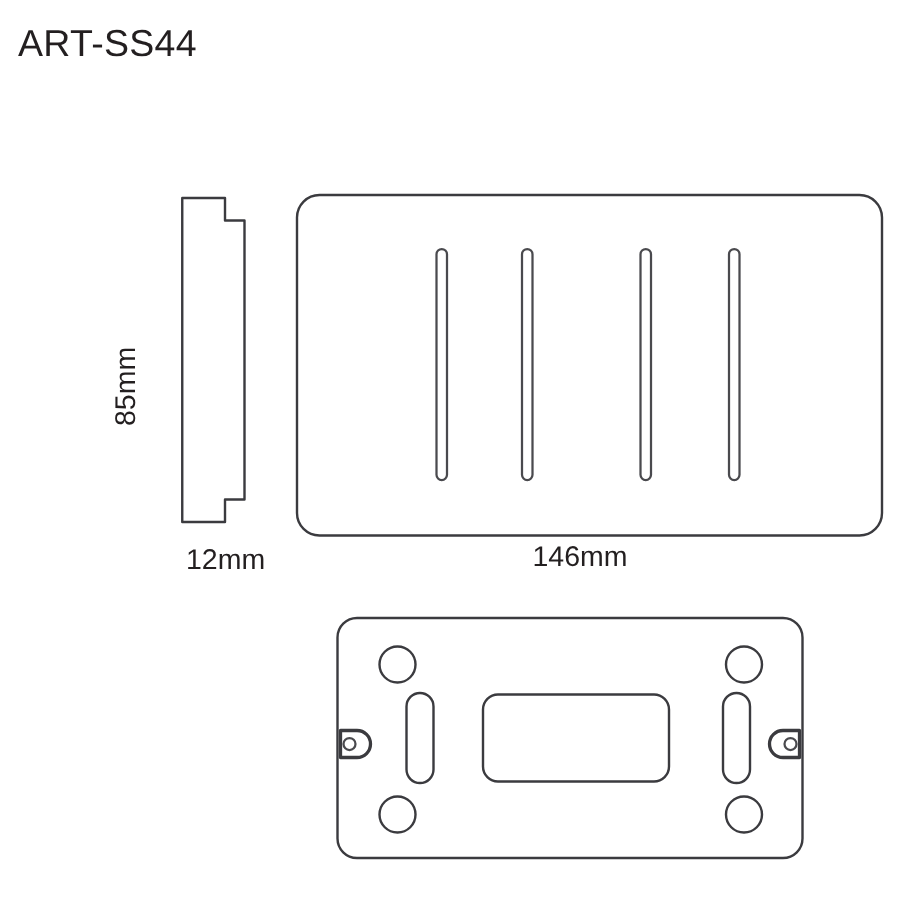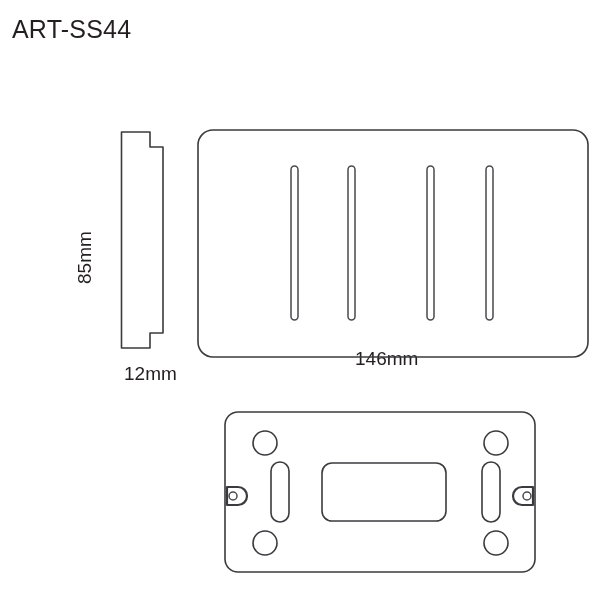--- a/index.html
+++ b/index.html
@@ -39,21 +39,21 @@
     color: #231f20;
     white-space: nowrap;
     line-height: 22px;
   }
   #dim-thickness {
     left: 124px;
     top: 363px;
   }
   #dim-width {
     left: 355px;
-    top: 348px;
+    top: 361px;
   }
   #dim-height {
     left: 74px;
     top: 212px;
     transform: rotate(-90deg);
     transform-origin: left top;
     
     translate: 0 72px;
   }
   svg.drawing {

